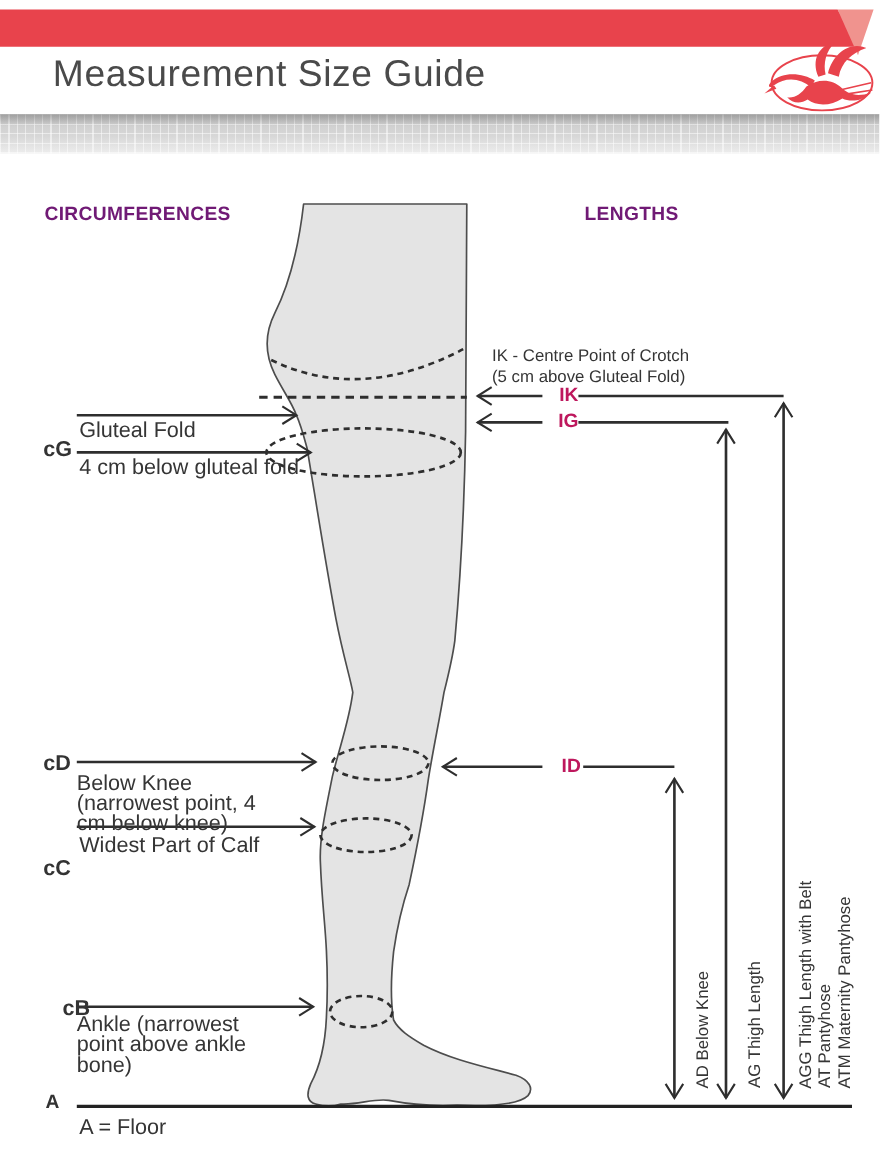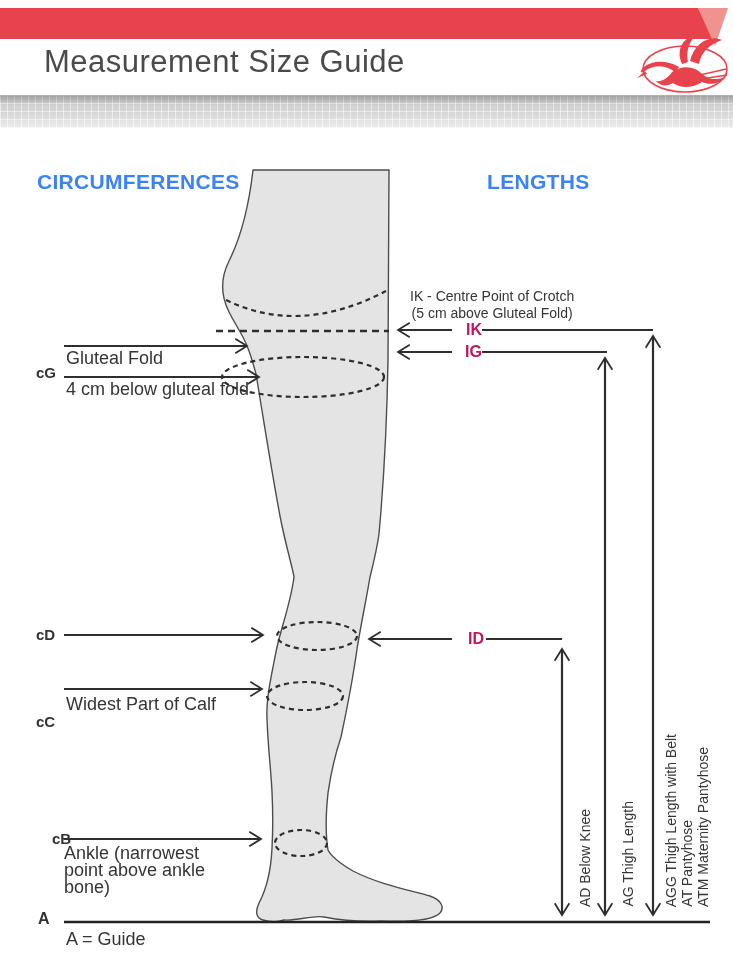--- a/index.html
+++ b/index.html
@@ -23,23 +23,23 @@
   }
   .texture-band{
     left:0;top:95px;width:733px;height:33px;
     background-image:
       linear-gradient(to bottom, rgba(105,105,105,.45), rgba(120,120,120,0) 30%),
       repeating-linear-gradient(to right, rgba(255,255,255,.5) 0 1px, rgba(0,0,0,0) 1px 7px),
       repeating-linear-gradient(to bottom, rgba(255,255,255,.5) 0 1px, rgba(0,0,0,0) 1px 8px),
       linear-gradient(to bottom,#c9c9c9 0%,#d7d7d7 55%,#ededed 100%);
   }
   
-  .col-header{font-size:21px;font-weight:700;letter-spacing:.3px;color:#3b82f6;}
+  .col-header{font-size:16px;font-weight:700;letter-spacing:.3px;color:#701a75;}
   .lbl{font-size:18px;line-height:17px;color:var(--body-text);}
-  .code{font-size:15px;font-weight:700;color:#333;}
+  .code{font-size:18px;font-weight:700;color:#333;}
   .marker-lbl{font-size:16px;font-weight:700;color:#be185d;width:32px;text-align:right;}
   .note{font-size:14px;line-height:17px;color:var(--body-text);}
   .vlabel{
     font-size:14px;line-height:16px;color:var(--body-text);
     writing-mode:vertical-rl;transform:rotate(180deg);white-space:nowrap;
   }
   
   .accent-fill{fill:var(--accent);}
   .accent-light-fill{fill:var(--accent-light);}
   .accent-stroke{stroke:var(--accent);}
@@ -134,43 +134,44 @@
     <path class="shaft" d="M 452,639 L 369,639" marker-end="url(#ah)"></path>
     <path class="shaft" d="M 486,639 L 562,639"></path>
 
     <path class="shaft" d="M 562,649 L 562,915" marker-start="url(#ah)" marker-end="url(#ah)"></path>
     <path class="shaft" d="M 605,358 L 605,915" marker-start="url(#ah)" marker-end="url(#ah)"></path>
     <path class="shaft" d="M 653,336 L 653,915" marker-start="url(#ah)" marker-end="url(#ah)"></path>
 
     <path class="floorline" d="M 64,922 L 710,922"></path>
   </svg>
 
-  <div class="abs note" style="left:410px;top:288px;text-align:center;">
+  <div class="abs note" style="left:410px;top:288px;">
     <div>IK - Centre Point of Crotch</div>
     <div>(5 cm above Gluteal Fold)</div>
   </div>
 
   <div class="abs marker-lbl" style="left:450px;top:321px;">IK</div>
   <div class="abs marker-lbl" style="left:450px;top:343px;">IG</div>
   <div class="abs marker-lbl" style="left:452px;top:630px;">ID</div>
 
   <div class="abs lbl" style="left:66px;top:350px;">Gluteal Fold</div>
   <div class="abs code" style="left:36px;top:364px;">cG</div>
   <div class="abs lbl" style="left:66px;top:381px;">4 cm below gluteal fold</div>
 
   <div class="abs code" style="left:36px;top:626px;">cD</div>
+  <div class="abs lbl" style="left:64px;top:644px;width:162px;">Below Knee (narrowest point, 4 cm below knee)</div>
 
   <div class="abs code" style="left:36px;top:681px;margin-top:32px;">cC</div>
   <div class="abs lbl" style="left:66px;top:696px;">Widest Part of Calf</div>
 
   <div class="abs code" style="left:36px;top:830px;margin-left:16px;">cB</div>
   <div class="abs lbl" style="left:64px;top:845px;width:172px;">Ankle (narrowest point above ankle bone)</div>
 
   <div class="abs code" style="left:38px;top:910px;font-size:16px;">A</div>
-  <div class="abs lbl" style="left:66px;top:931px;">A = Guide</div>
+  <div class="abs lbl" style="left:66px;top:931px;">A = Floor</div>
 
   <div class="abs vlabel" style="left:577px;bottom:60px;">AD Below Knee</div>
   <div class="abs vlabel" style="left:620px;bottom:60px;">AG Thigh Length</div>
   <div class="abs vlabel" style="left:663px;bottom:60px;">AGG Thigh Length with Belt</div>
   <div class="abs vlabel" style="left:679px;bottom:60px;">AT Pantyhose</div>
   <div class="abs vlabel" style="left:695px;bottom:60px;">ATM Maternity Pantyhose</div>
 
 </div>
 
 </body></html>

